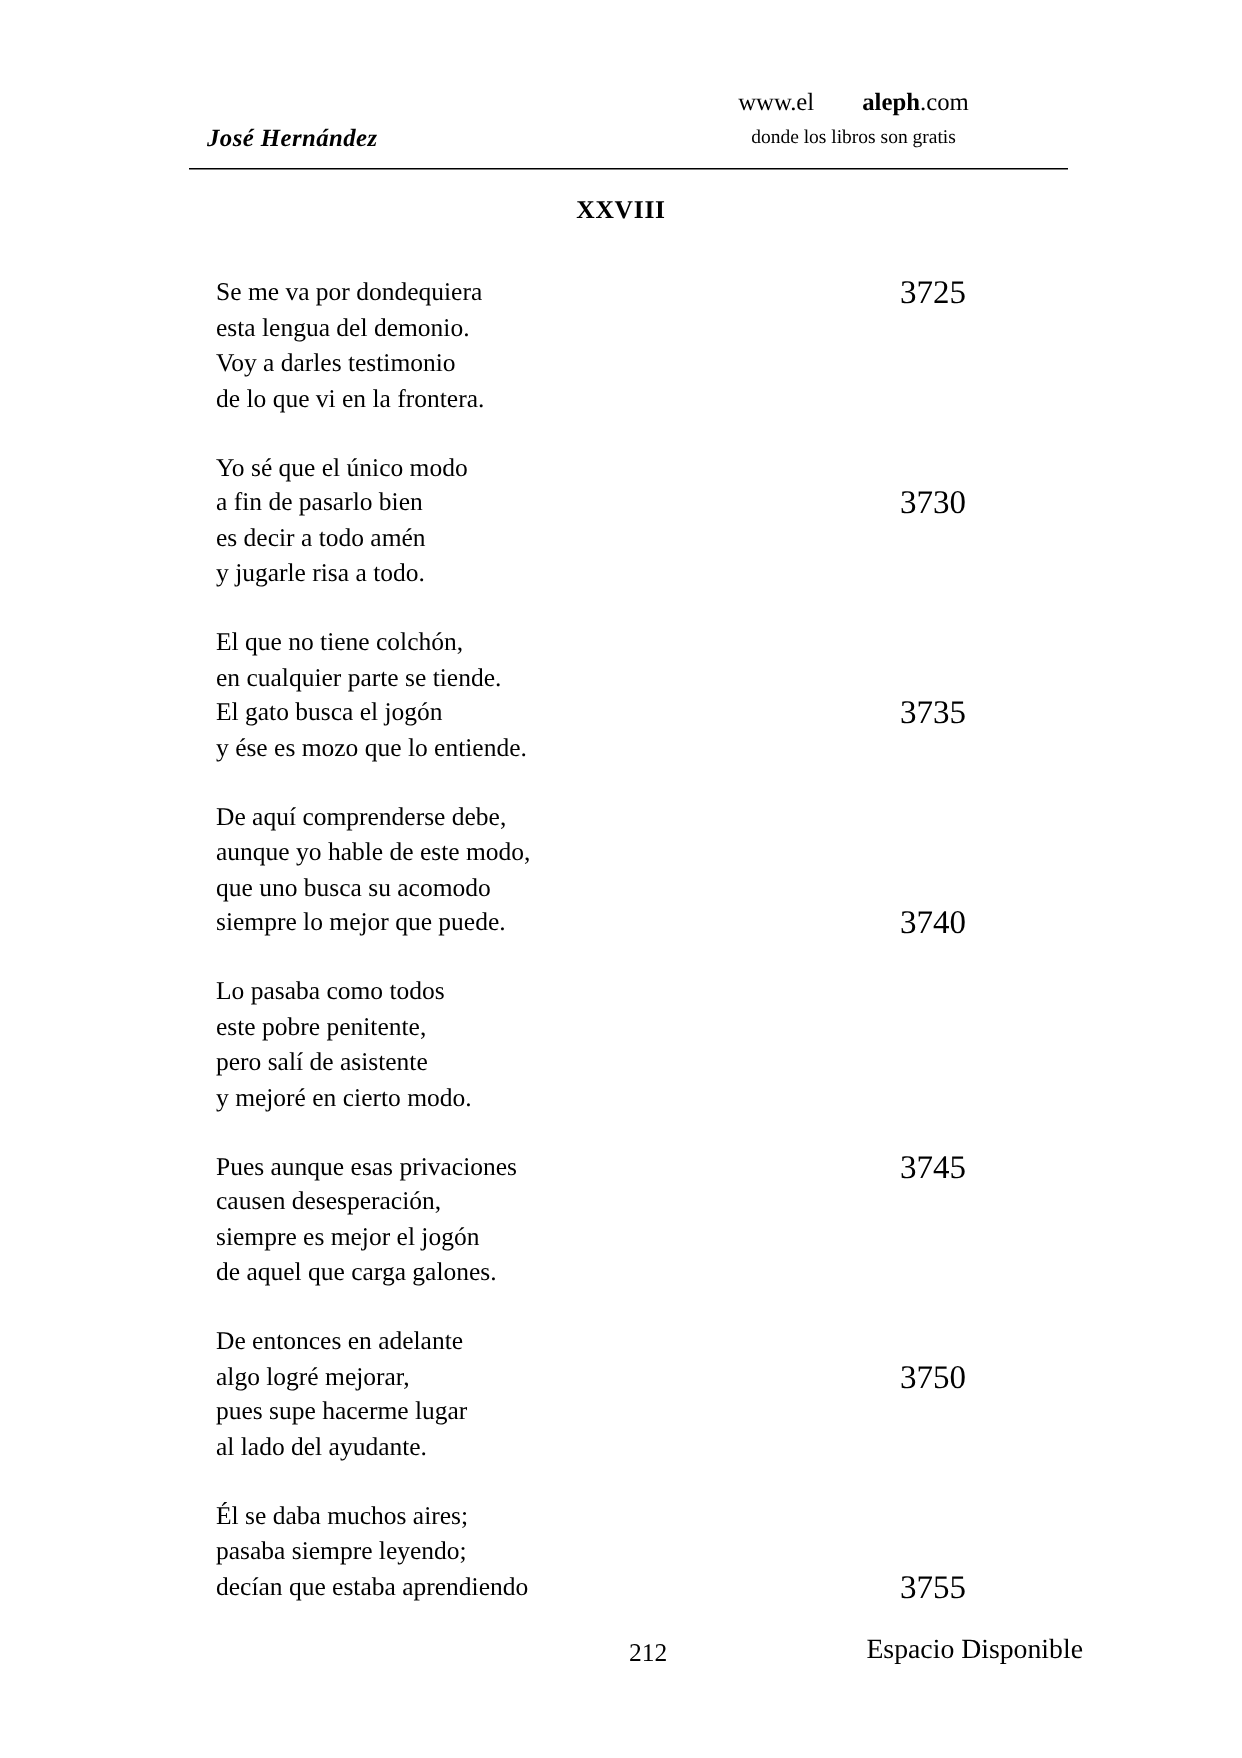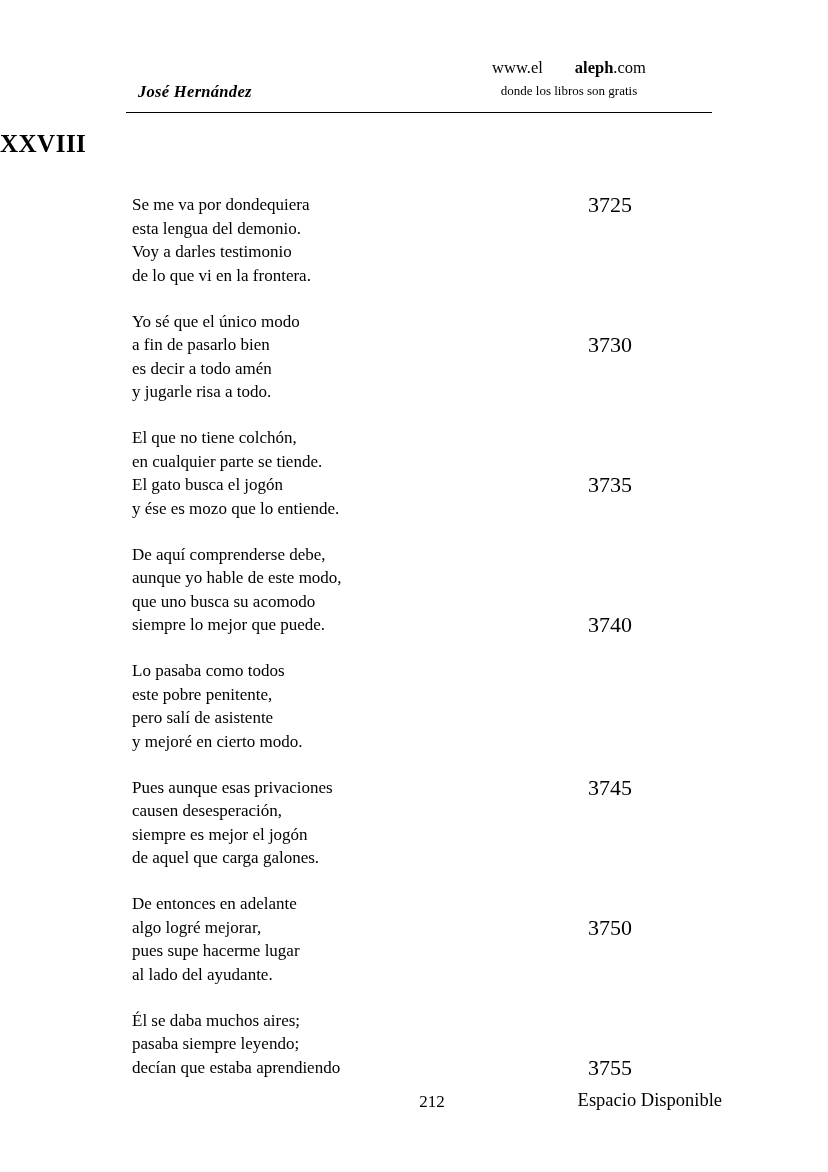--- a/index.html
+++ b/index.html
@@ -72,32 +72,32 @@
     width: 586px;
     height: 1px;
     background: #000000;
   }
   
   .chapter-title {
     position: absolute;
     left: 0;
     top: 130px;
     width: 828px;
+    text-align: center;
     font-family: "Liberation Serif", serif;
     font-weight: bold;
-    font-size: 25px;
+    font-size: 17px;
     letter-spacing: 0.5px;
   }
   
   .poem {
     position: absolute;
-    left: 132px;
+    left: 144px;
     top: 183px;
     width: 560px;
-    margin-top: 10px;
   }
   .stanza {
     position: relative;
     margin-bottom: 22.5px;
   }
   .verse {
     position: relative;
     height: 23.5px;
     line-height: 23.5px;
     font-family: "Liberation Serif", serif;

